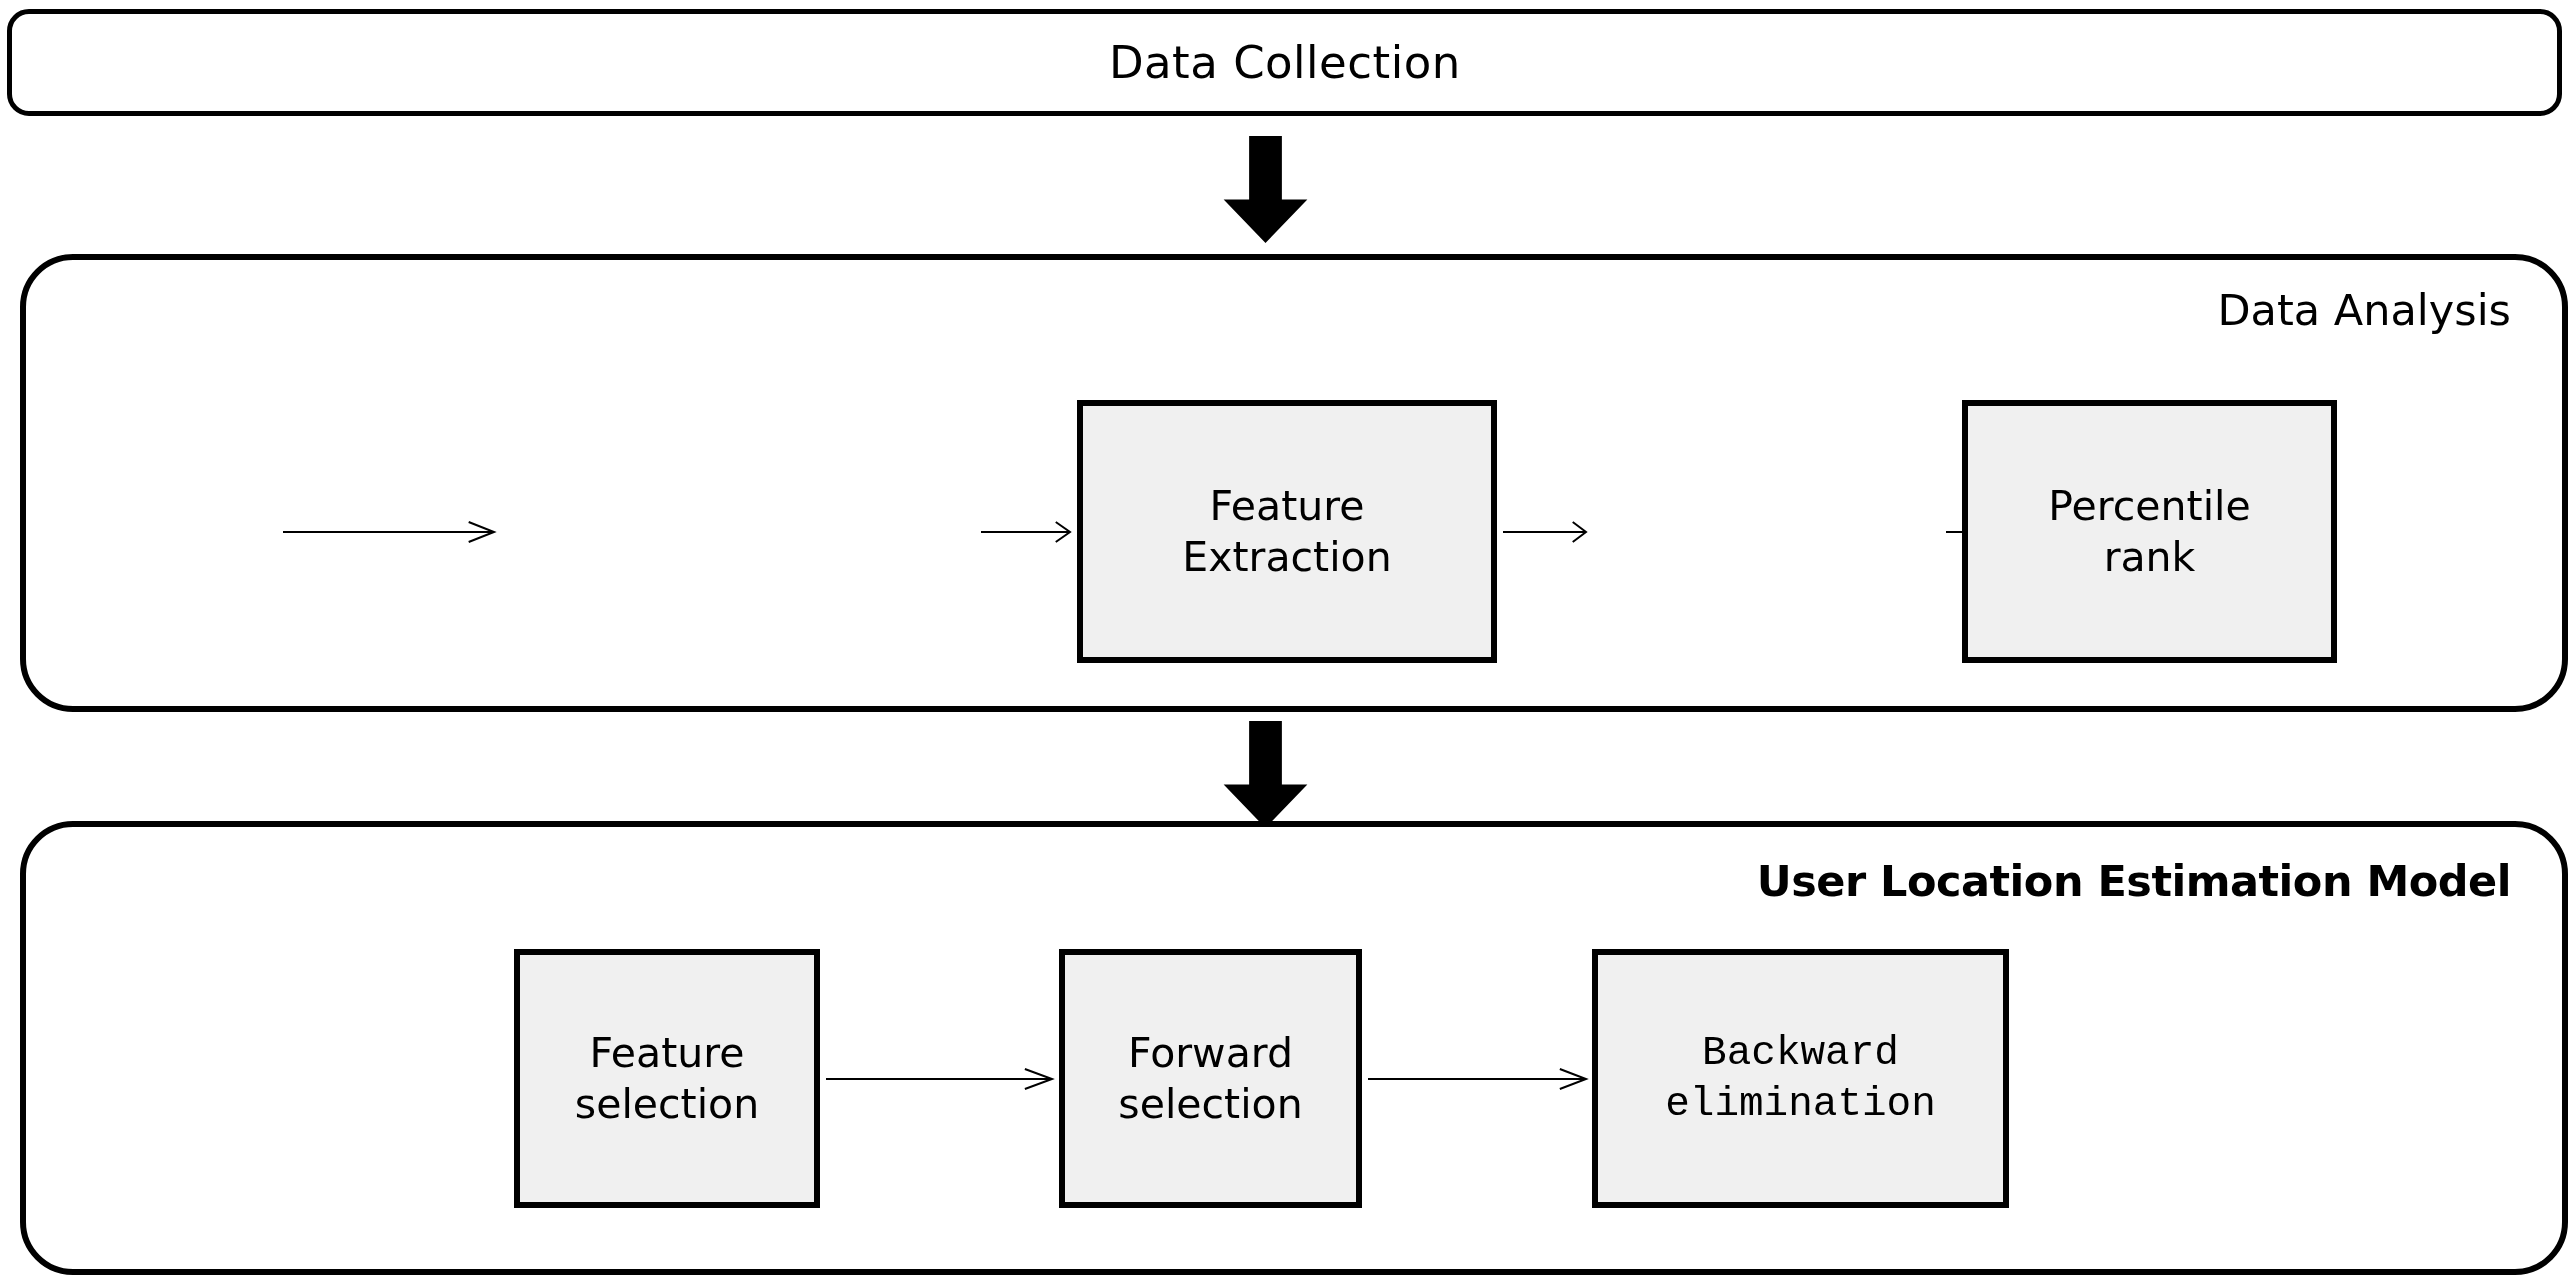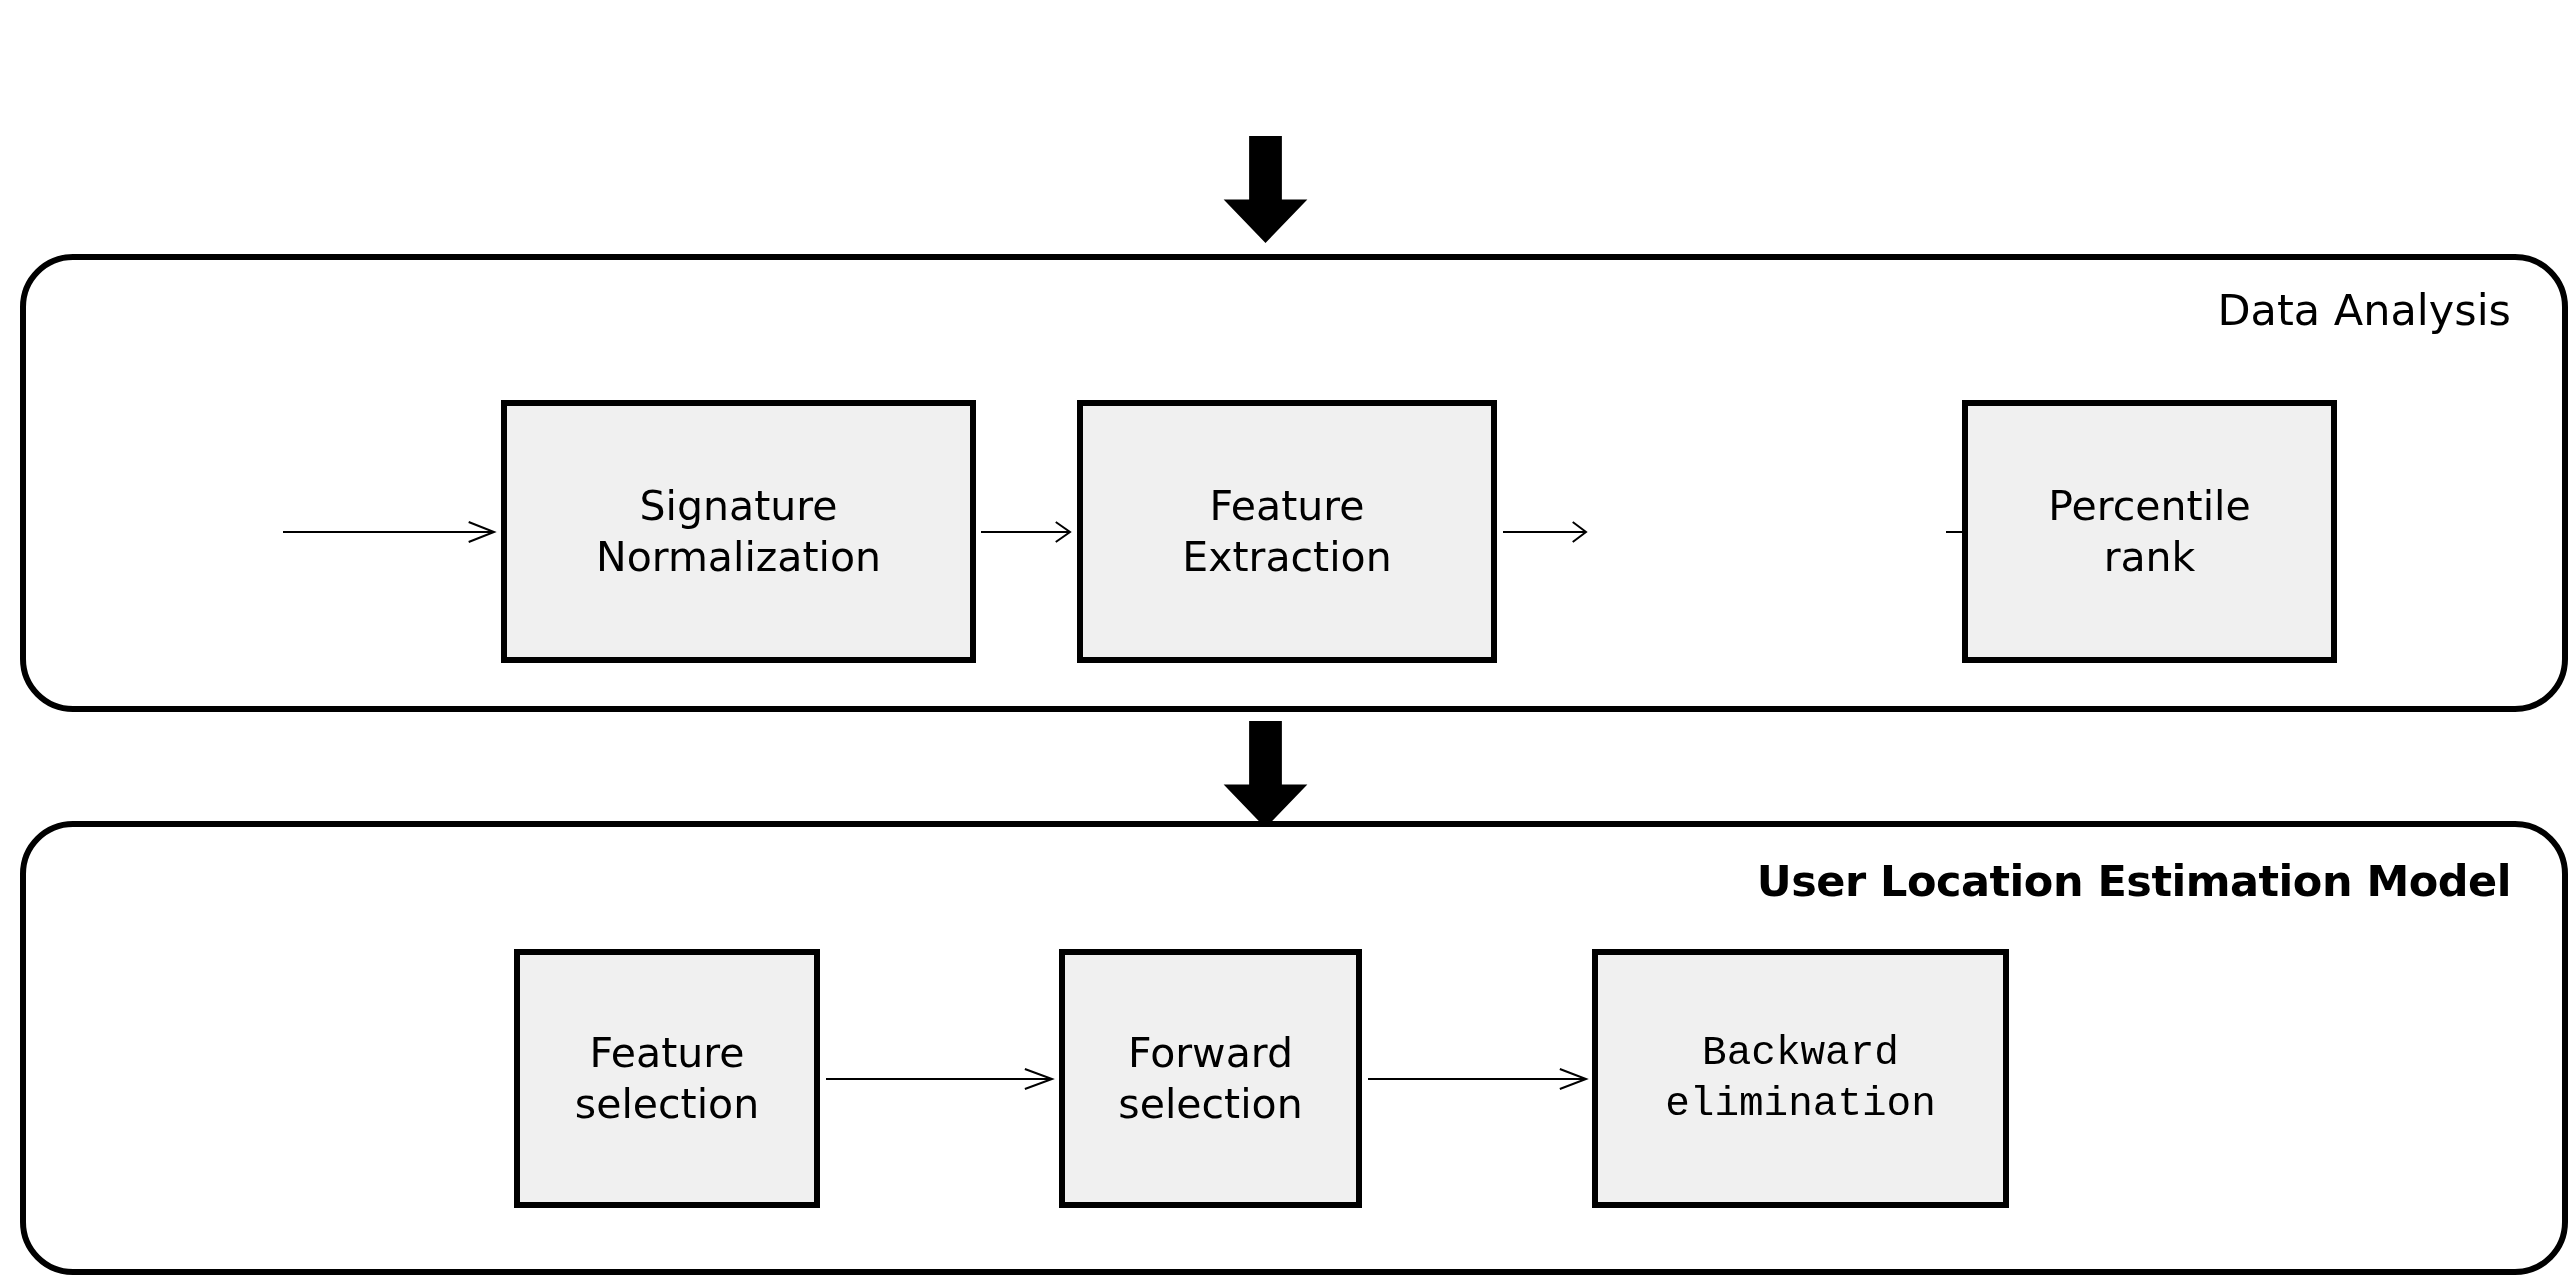--- a/index.html
+++ b/index.html
@@ -113,42 +113,41 @@
 
   
   #conn-b1 { left: 800px;  top: 232px; width: 226px; }
   #conn-b2 { left: 1342px; top: 232px; width: 218px; }
 </style>
 </head>
 <body>
 
 <div id="canvas">
 
+  <div class="banner">
+    <div class="banner-label">Data Collection</div>
+  </div>
 
   <div class="block-arrow" style="left:1220px; top:136px;">
     <svg viewBox="0 0 100 118" preserveAspectRatio="none" aria-hidden="true">
       <polygon points="32,0 68,0 68,70 96,70 50,118 4,70 32,70" fill="#000000"></polygon>
     </svg>
   </div>
 
   <div class="group" id="group-analysis">
     <div class="group-label" id="label-analysis">Data Analysis</div>
 
 
     <div class="connector" id="conn-a1">
       <svg viewBox="0 0 100 44" preserveAspectRatio="none" aria-hidden="true">
         <line x1="0" y1="22" x2="100" y2="22" stroke="#000000" stroke-width="2" vector-effect="non-scaling-stroke"></line>
         <polyline points="88,11 100,22 88,33" fill="none" stroke="#000000" stroke-width="2" vector-effect="non-scaling-stroke"></polyline>
       </svg>
     </div>
 
-    <div class="pbox" id="box-normalize">
-      <div class="pbox-label">Signature
-Normalization</div>
-    </div>
 
     <div class="connector" id="conn-a2">
       <svg viewBox="0 0 100 44" preserveAspectRatio="none" aria-hidden="true">
         <line x1="0" y1="22" x2="100" y2="22" stroke="#000000" stroke-width="2" vector-effect="non-scaling-stroke"></line>
         <polyline points="84,11 100,22 84,33" fill="none" stroke="#000000" stroke-width="2" vector-effect="non-scaling-stroke"></polyline>
       </svg>
     </div>
 
     <div class="pbox" id="box-extract">
       <div class="pbox-label">Feature

